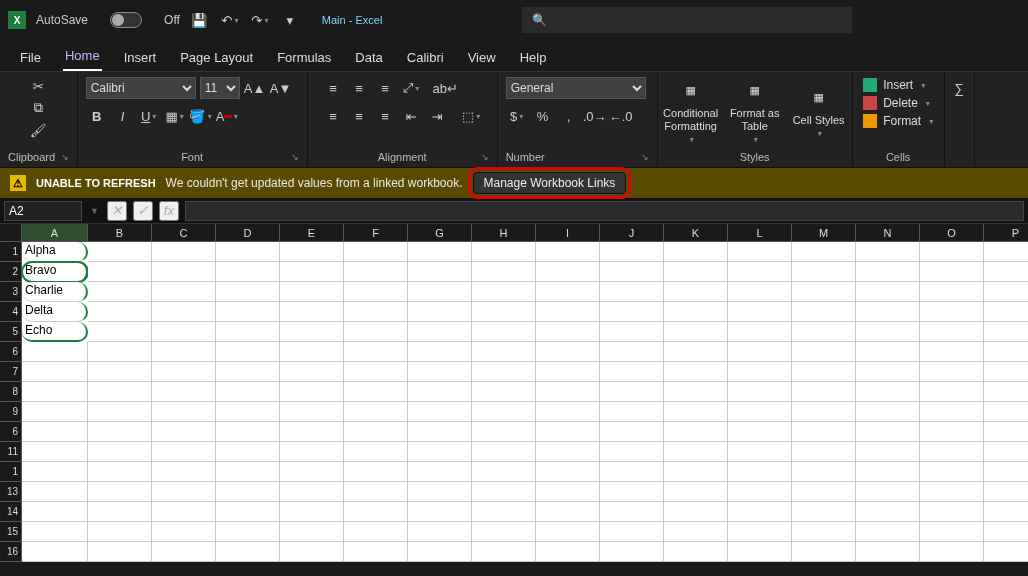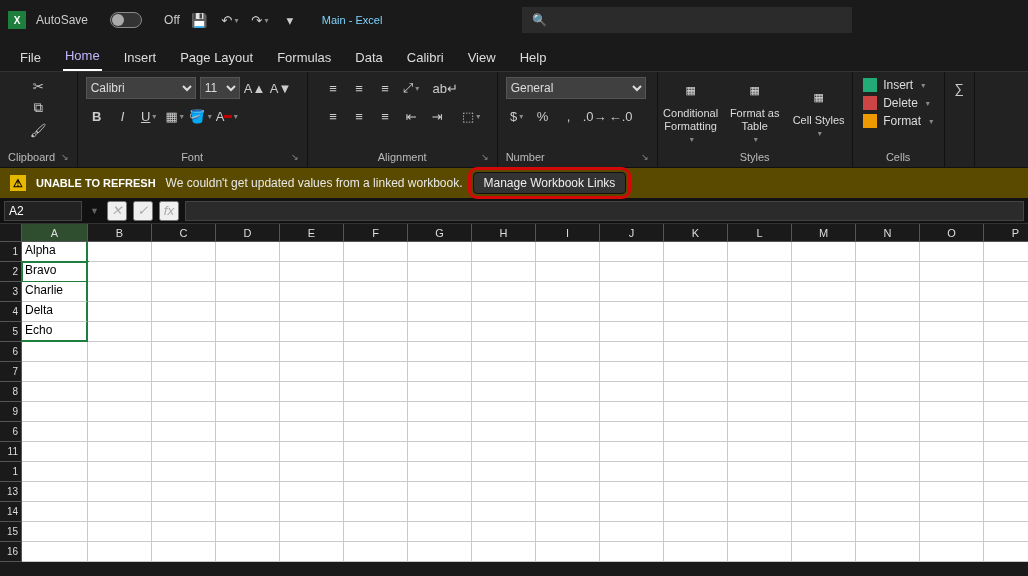--- a/index.html
+++ b/index.html
@@ -45,21 +45,21 @@
 .name-box { width: 78px; height:20px; background:#222; color:#fff; border:1px solid #444; font-size:12px; padding: 0 4px;}
 .fx-btn { width:20px; height:20px; color:#aaa; display:flex; align-items:center; justify-content:center; font-style:italic;}
 .formula-bar { flex:1; background: #2b2b2b; height:20px; border: 1px solid #444;}
 .sheet { background:#fff; color:#000; display:grid; }
 .corner { background:#1a1a1a; border-right:1px solid #555; border-bottom:1px solid #555; box-sizing:border-box; }
 .colhdr { background:#1a1a1a; color:#ddd; font-size:11px; display:flex; align-items:center; justify-content:center; border-right:1px solid #555; border-bottom:1px solid #555; }
 .colhdr.sel { background:#2f4d2f; }
 .rowhdr { background:#1a1a1a; color:#ddd; font-size:10px; display:flex; align-items:center; justify-content:flex-end; padding-right:3px; border-right:1px solid #555; border-bottom:1px solid #555;}
 .cell { background:#fff; color:#000; border-right:1px solid #c9c9c9; border-bottom:1px solid #c9c9c9; font-size:12px; padding: 1px 3px; overflow:hidden; white-space:nowrap;}
 .cell.selected { outline: 2px solid #1e7e3e; outline-offset:-1px; }
-.cell.range-a { border-right: 2px solid #1e7e3e; }
+.cell.range-a { border-right: 2px solid #1e7e3e; border-radius: 10px; }
 .cell.range-bottom { border-bottom: 2px solid #1e7e3e; }
 </style>
 </head>
 <body>
 
 <div class="titlebar">
   <div class="app-icon">X</div>
   <div class="autosave">
     <span>AutoSave</span>
     <span class="toggle">

